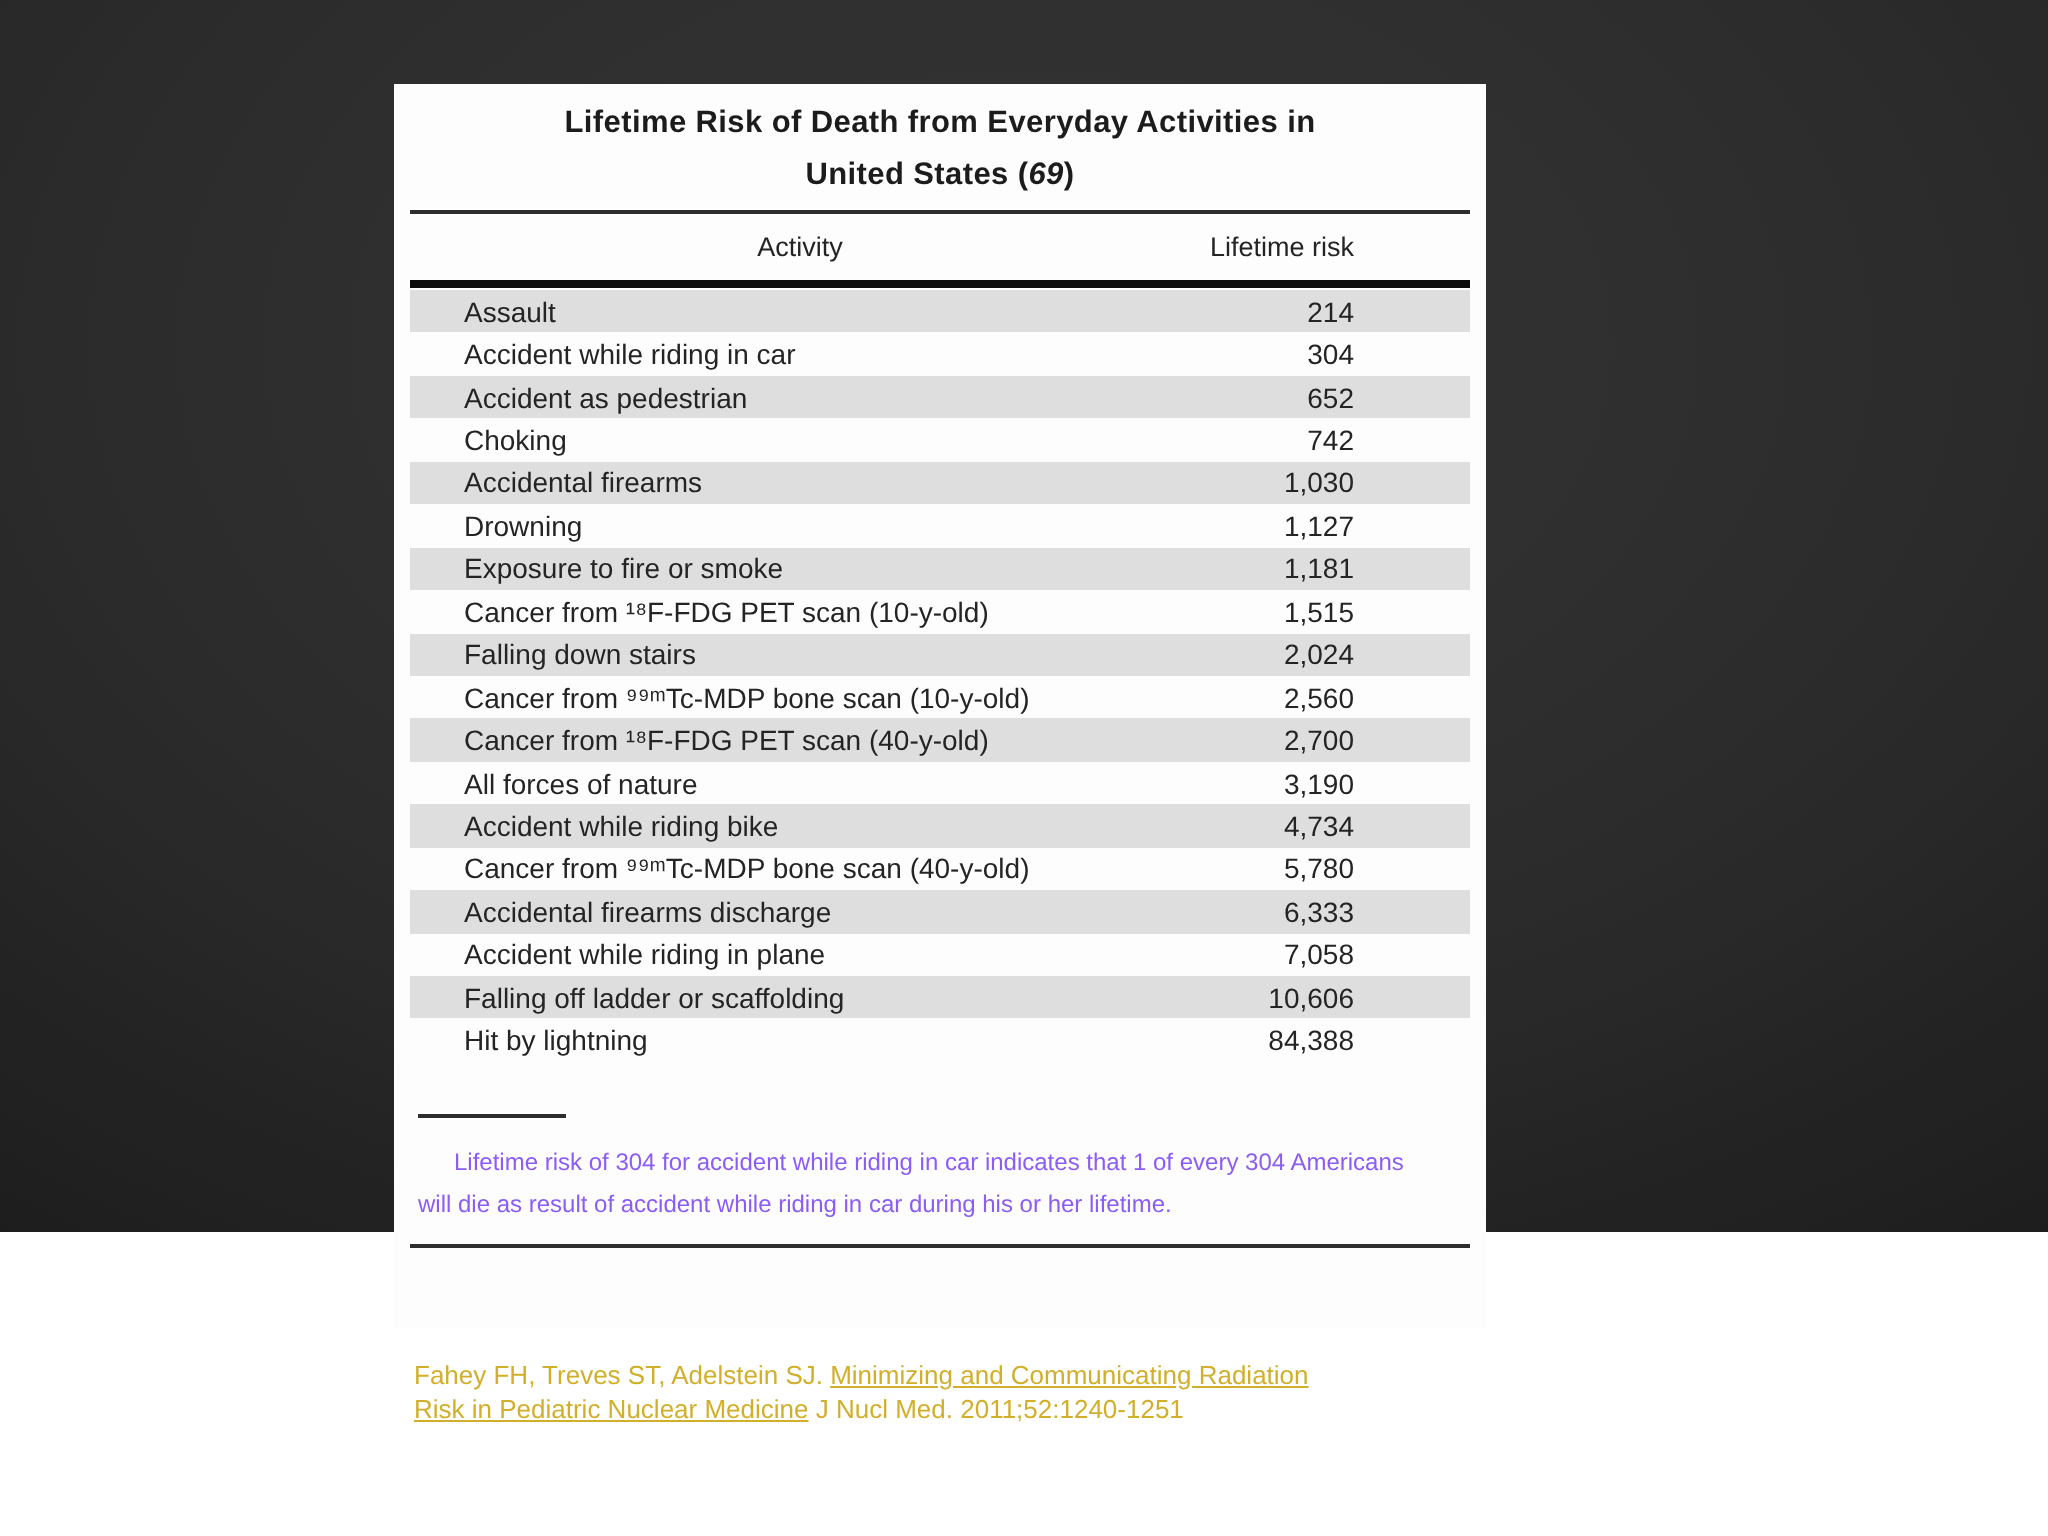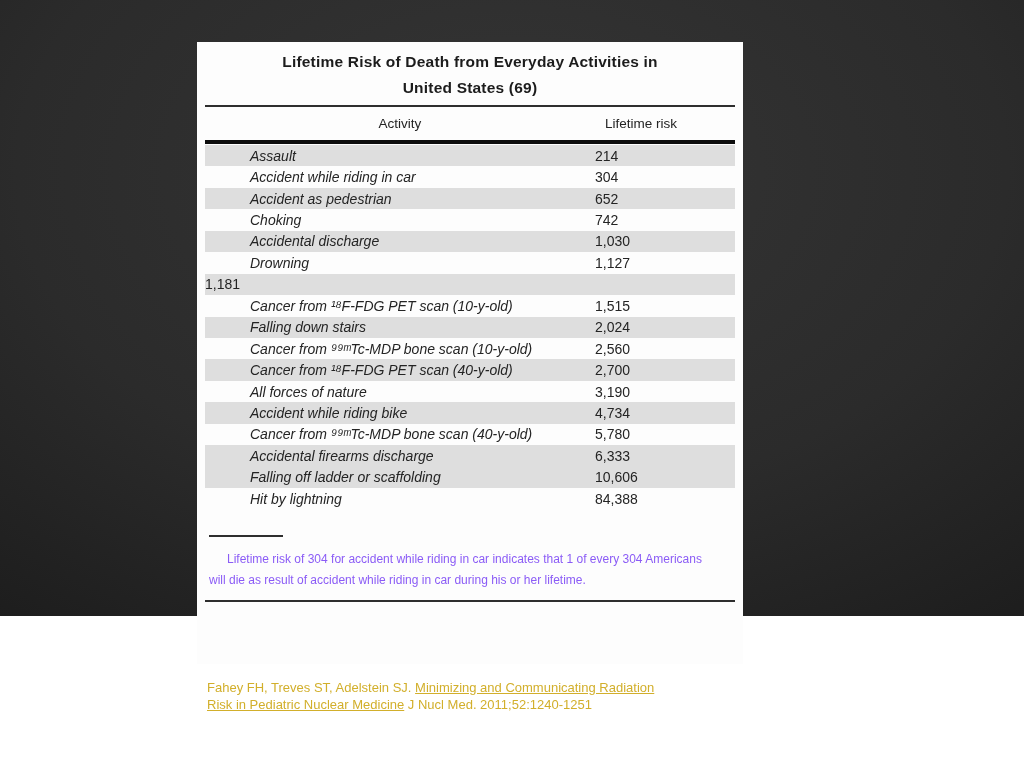--- a/index.html
+++ b/index.html
@@ -28,21 +28,21 @@
   }
   .tbl-title {
     margin-top: 7px;
     text-align: center;
     font-size: 15.5px;
     font-weight: 700;
     line-height: 26px;
     color: #1c1c1c;
     letter-spacing: 0.2px;
   }
-  .tbl-title .ref-italic { font-weight: 700; }
+  .tbl-title .ref-italic { font-style: italic; font-weight: 700; }
   .rule-thin {
     border-top: 2px solid #2e2e2e;
     margin: 4px 8px 0 8px;
     height: 0;
   }
   .hdr {
     display: flex;
     height: 33px;
     align-items: center;
     margin: 0 8px;
@@ -63,24 +63,24 @@
     height: 0;
   }
   .rows { margin: 1px 8px 0 8px; }
   .row {
     display: flex;
     height: 21.45px;
     align-items: center;
     font-size: 14px;
   }
   .row.shaded { background: #dedede; }
-  .cell-activity { flex: 1; padding-left: 45px; white-space: nowrap; font-style: italic; }
+  .cell-activity { flex: 1; padding-left: 27px; white-space: nowrap; }
   .cell-risk {
     width: 140px;
-    text-align: left;
+    text-align: right;
     padding-right: 58px;
     box-sizing: border-box;
   }
   .rule-short {
     width: 74px;
     border-top: 2px solid #2e2e2e;
     margin: 26px 0 0 12px;
     height: 0;
   }
   .footnote {
@@ -143,28 +143,29 @@
         </div>
         <div class="row shaded">
           <div class="cell-activity">Accident as pedestrian</div>
           <div class="cell-risk">652</div>
         </div>
         <div class="row">
           <div class="cell-activity">Choking</div>
           <div class="cell-risk">742</div>
         </div>
         <div class="row shaded">
-          <div class="cell-activity">Accidental discharge</div>
+          <div class="cell-activity">Accidental firearms</div>
           <div class="cell-risk">1,030</div>
         </div>
         <div class="row">
           <div class="cell-activity">Drowning</div>
           <div class="cell-risk">1,127</div>
         </div>
         <div class="row shaded">
+          <div class="cell-activity">Exposure to fire or smoke</div>
           <div class="cell-risk">1,181</div>
         </div>
         <div class="row">
           <div class="cell-activity">Cancer from ¹⁸F-FDG PET scan (10-y-old)</div>
           <div class="cell-risk">1,515</div>
         </div>
         <div class="row shaded">
           <div class="cell-activity">Falling down stairs</div>
           <div class="cell-risk">2,024</div>
         </div>
@@ -184,20 +185,24 @@
           <div class="cell-activity">Accident while riding bike</div>
           <div class="cell-risk">4,734</div>
         </div>
         <div class="row">
           <div class="cell-activity">Cancer from ⁹⁹ᵐTc-MDP bone scan (40-y-old)</div>
           <div class="cell-risk">5,780</div>
         </div>
         <div class="row shaded">
           <div class="cell-activity">Accidental firearms discharge</div>
           <div class="cell-risk">6,333</div>
+        </div>
+        <div class="row">
+          <div class="cell-activity">Accident while riding in plane</div>
+          <div class="cell-risk">7,058</div>
         </div>
         <div class="row shaded">
           <div class="cell-activity">Falling off ladder or scaffolding</div>
           <div class="cell-risk">10,606</div>
         </div>
         <div class="row">
           <div class="cell-activity">Hit by lightning</div>
           <div class="cell-risk">84,388</div>
         </div>
       </div>

